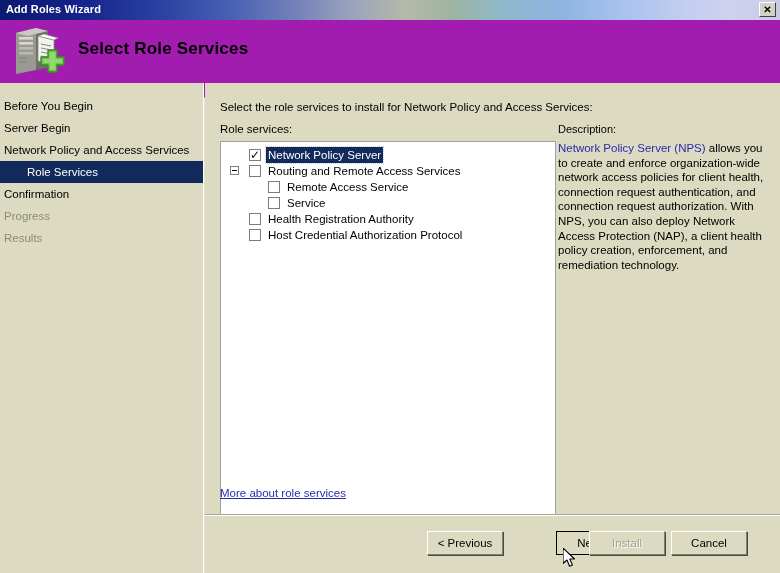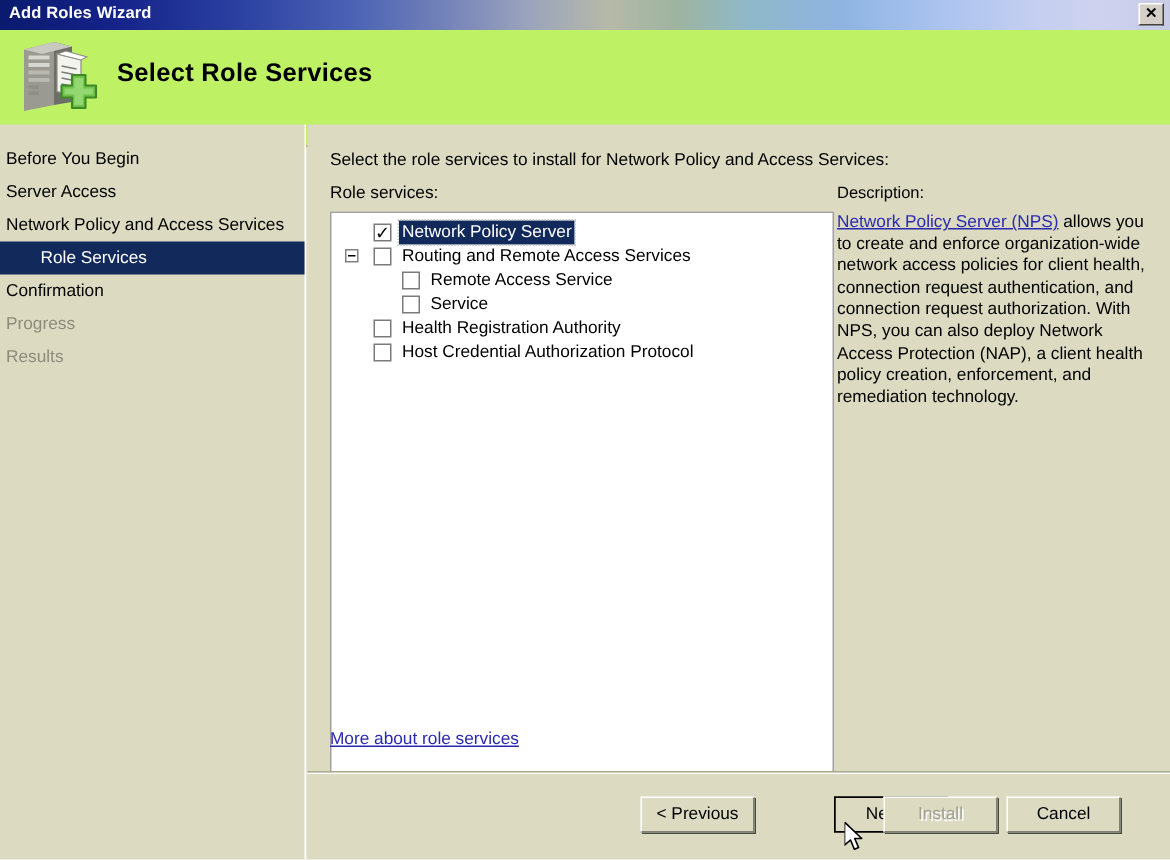--- a/index.html
+++ b/index.html
@@ -69,21 +69,21 @@
     font-weight: bold;
     color: #000000;
   }
 
   
   .banner {
     position: absolute;
     left: 0; top: 20px;
     width: 780px;
     height: 78px;
-    background: #bef264;
+    background: #a21caf;
     border-bottom: 1px solid #a9a890;
     box-sizing: border-box;
   }
   .banner-icon {
     position: absolute;
     left: 10px; top: 5px;
     width: 56px; height: 52px;
   }
   .banner-title {
     position: absolute;
@@ -231,21 +231,20 @@
   .descbox {
     position: absolute;
     left: 353px; top: 58px;
     width: 210px;
     font-size: 11.5px;
     line-height: 14.6px;
     color: #000000;
   }
   .desc-link {
     color: #2a2ab0;
-    text-decoration: underline;
     cursor: pointer;
   }
 
   .more-link {
     position: absolute;
     left: 15px; top: 404px;
     font-size: 11.5px;
     color: #2a2ab0;
     text-decoration: underline;
     cursor: pointer;
@@ -354,21 +353,21 @@
         <polygon points="31,32 38,32 38,25 47,25 47,32 54,32 54,40 47,40 47,47 38,47 38,40 31,40" fill="#6fc14a" stroke="#3d8a24" stroke-width="1.4" stroke-linejoin="round"></polygon>
         <polygon points="33,34 39.5,34 39.5,27 45.5,27 45.5,34 52,34 52,38 45.5,38 45.5,45 39.5,45 39.5,38 33,38" fill="#9ddd7c" opacity="0.75"></polygon>
       </svg>
     </span>
     <span class="banner-title">Select Role Services</span>
   </div>
 
   <div class="sidebar">
     <div style="height:12px"></div>
     <div class="nav-item">Before You Begin</div>
-    <div class="nav-item">Server Access</div>
+    <div class="nav-item">Server Begin</div>
     <div class="nav-item">Network Policy and Access Services</div>
     <div class="nav-item sub selected">Role Services</div>
     <div class="nav-item">Confirmation</div>
     <div class="nav-item disabled">Progress</div>
     <div class="nav-item disabled">Results</div>
   </div>
 
   <div class="content">
 
     <div class="instruction">Select the role services to install for Network Policy and Access Services:</div>

